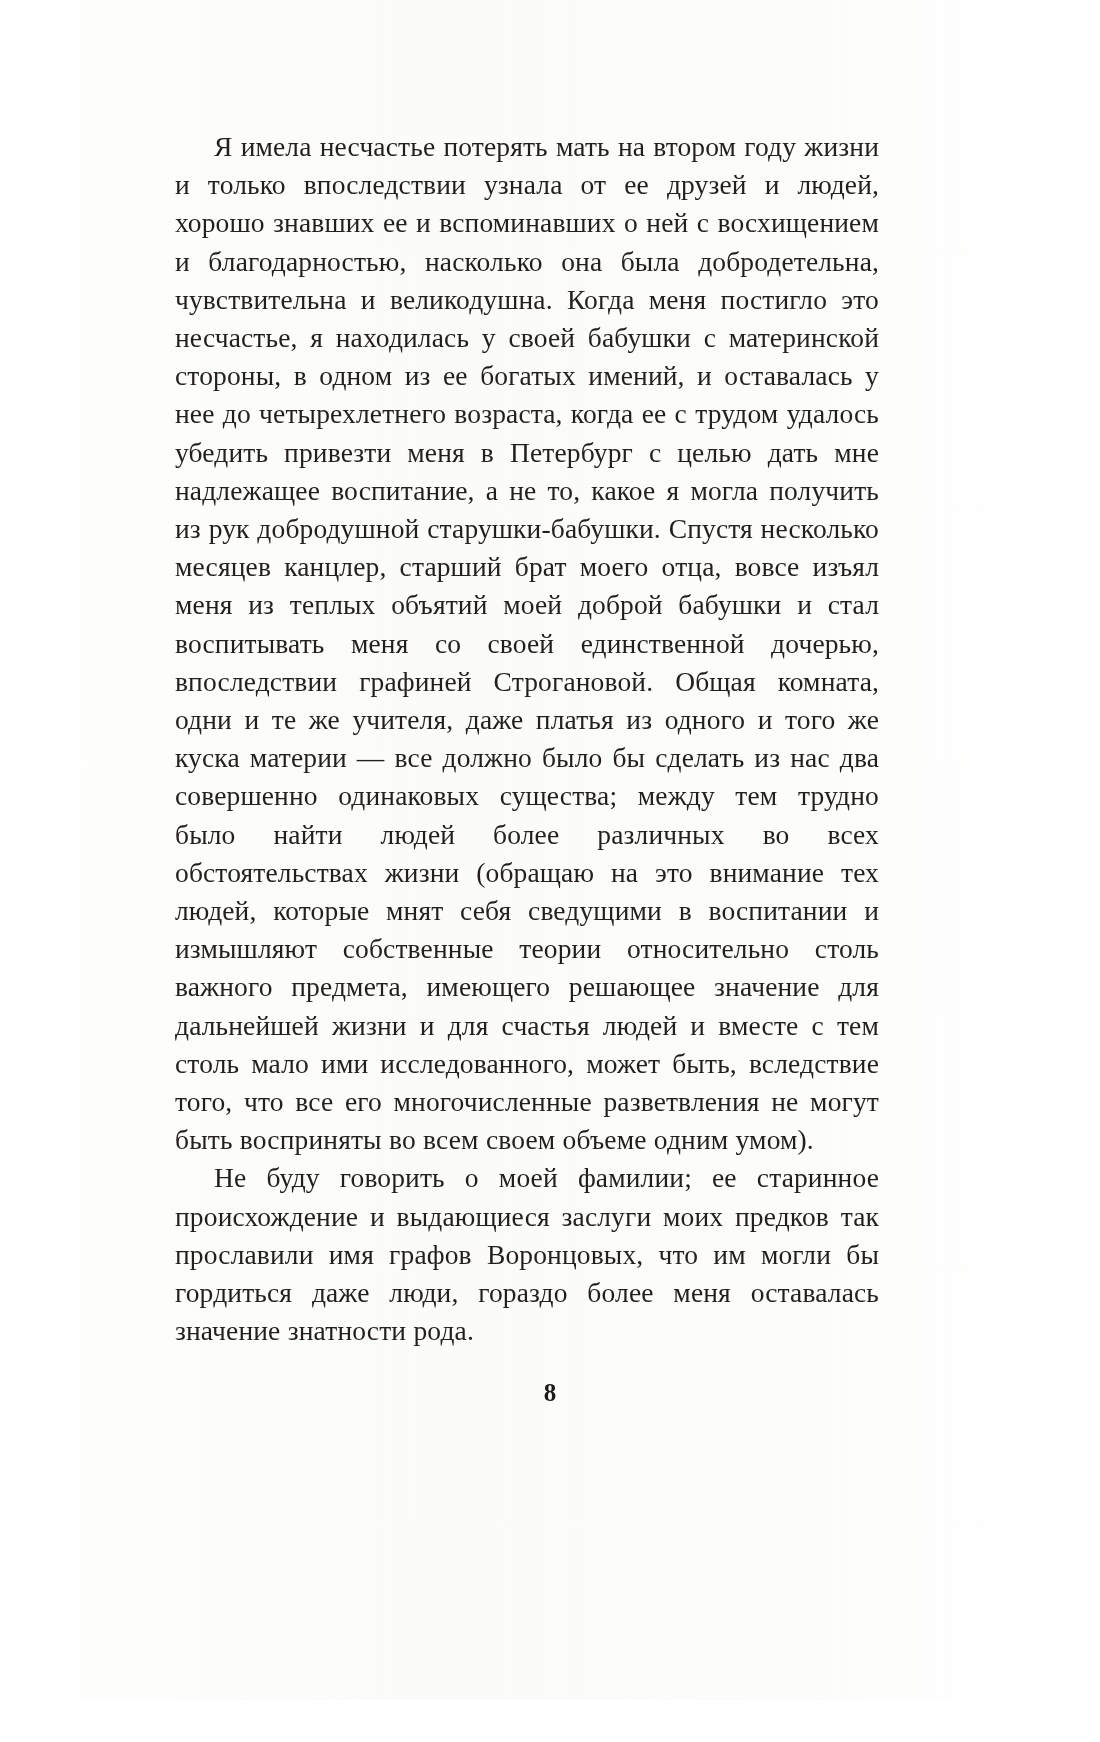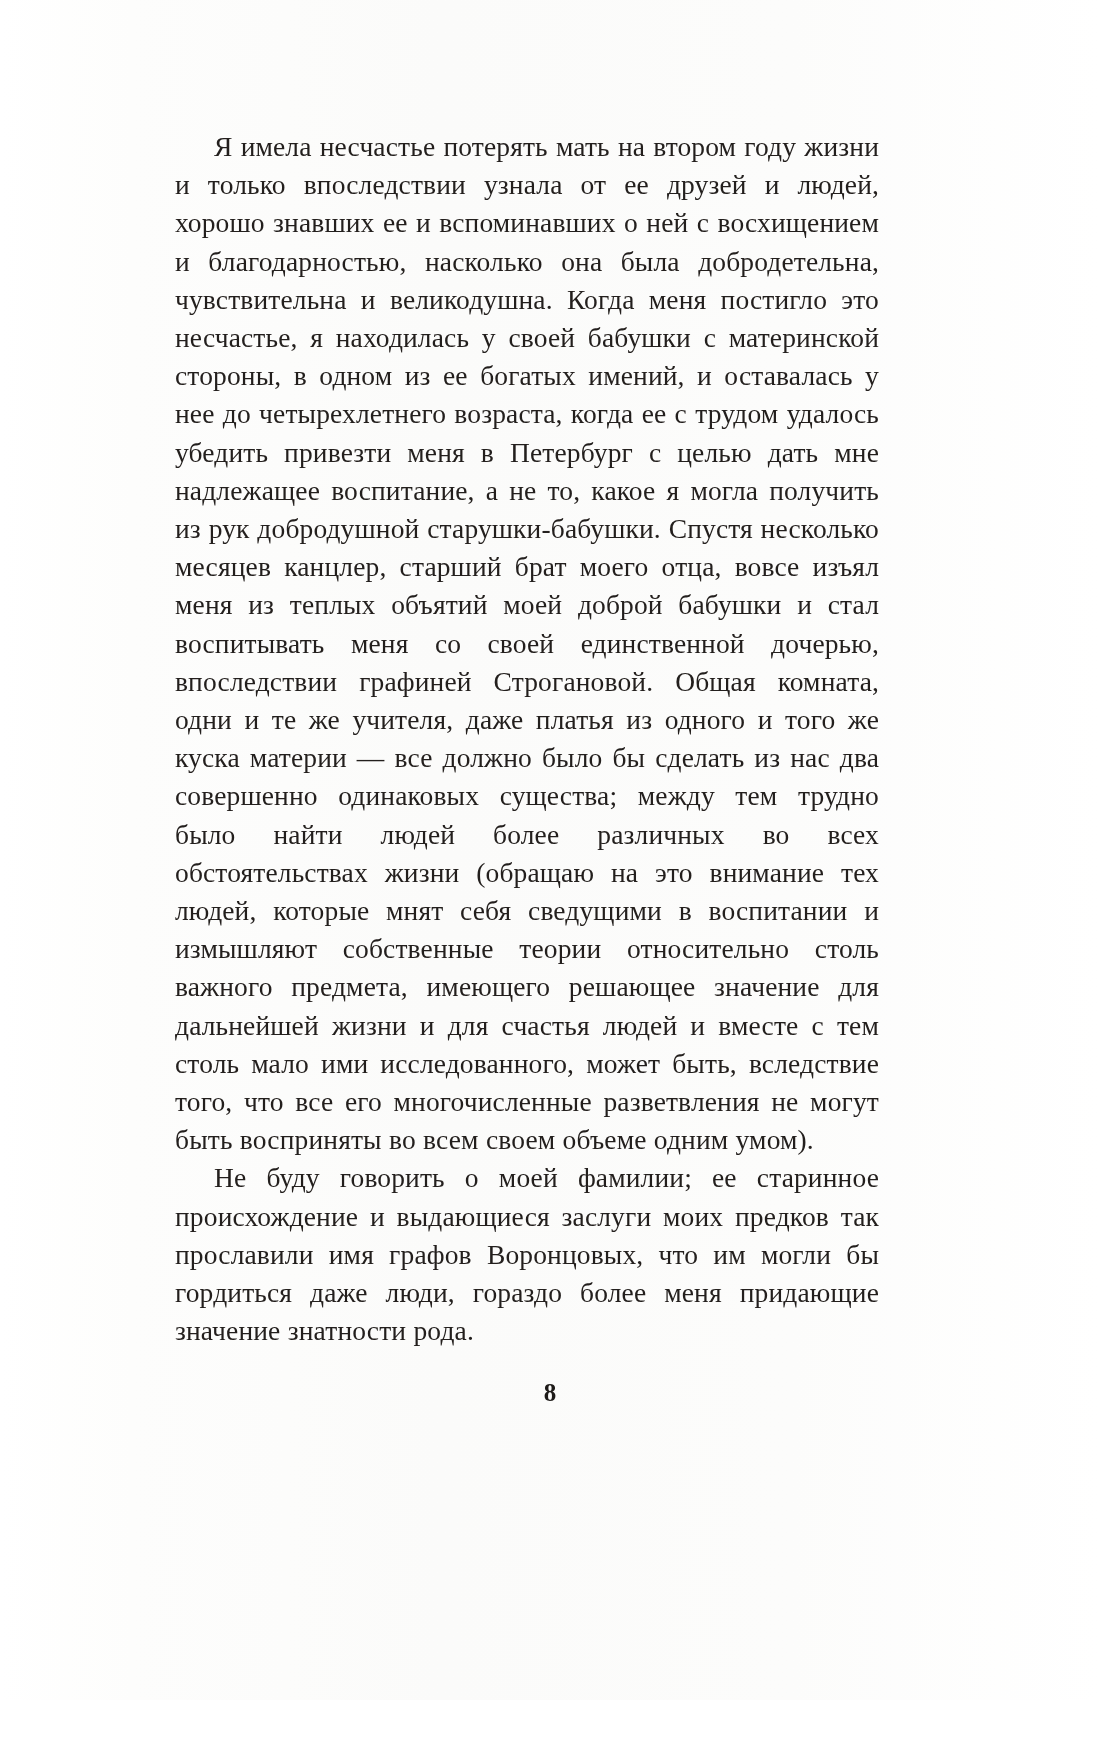--- a/index.html
+++ b/index.html
@@ -90,19 +90,19 @@
 <body>
 
 <div class="page">
 
   <div class="paper-tint"></div>
 
   <div class="text-block">
 
     <p class="para"><span class="indent"></span><span>Я имела несчастье потерять мать на втором году жизни и только впоследствии узнала от ее друзей и людей, хорошо знавших ее и вспоминавших о ней с восхищением и благодарностью, насколько она была добродетельна, чувствительна и великодушна. Когда меня постигло это несчастье, я находилась у своей бабушки с материнской стороны, в одном из ее богатых имений, и оставалась у нее до четырехлетнего возраста, когда ее с трудом удалось убедить привезти меня в Петербург с целью дать мне надлежащее воспитание, а не то, какое я могла получить из рук добродушной старушки-бабушки. Спустя несколько месяцев канцлер, старший брат моего отца, вовсе изъял меня из теплых объятий моей доброй бабушки и стал воспитывать меня со своей единственной дочерью, впоследствии графиней Строгановой. Общая комната, одни и те же учителя, даже платья из одного и того же куска материи — все должно было бы сделать из нас два совершенно одинаковых существа; между тем трудно было найти людей более различных во всех обстоятельствах жизни (обращаю на это внимание тех людей, которые мнят себя сведущими в воспитании и измышляют собственные теории относительно столь важного предмета, имеющего решающее значение для дальнейшей жизни и для счастья людей и вместе с тем столь мало ими исследованного, может быть, вследствие того, что все его многочисленные разветвления не могут быть восприняты во всем своем объеме одним умом).</span></p>
 
-    <p class="para"><span class="indent"></span><span>Не буду говорить о моей фамилии; ее старинное происхождение и выдающиеся заслуги моих предков так прославили имя графов Воронцовых, что им могли бы гордиться даже люди, гораздо более меня придающие значение знатности рода.</span></p>
+    <p class="para"><span class="indent"></span><span>Не буду говорить о моей фамилии; ее старинное происхождение и выдающиеся заслуги моих предков так прославили имя графов Воронцовых, что им могли бы гордиться даже люди, гораздо более меня оставалась значение знатности рода.</span></p>
 
   </div>
 
   <div class="page-number">8</div>
 
 </div>
 
 </body></html>

